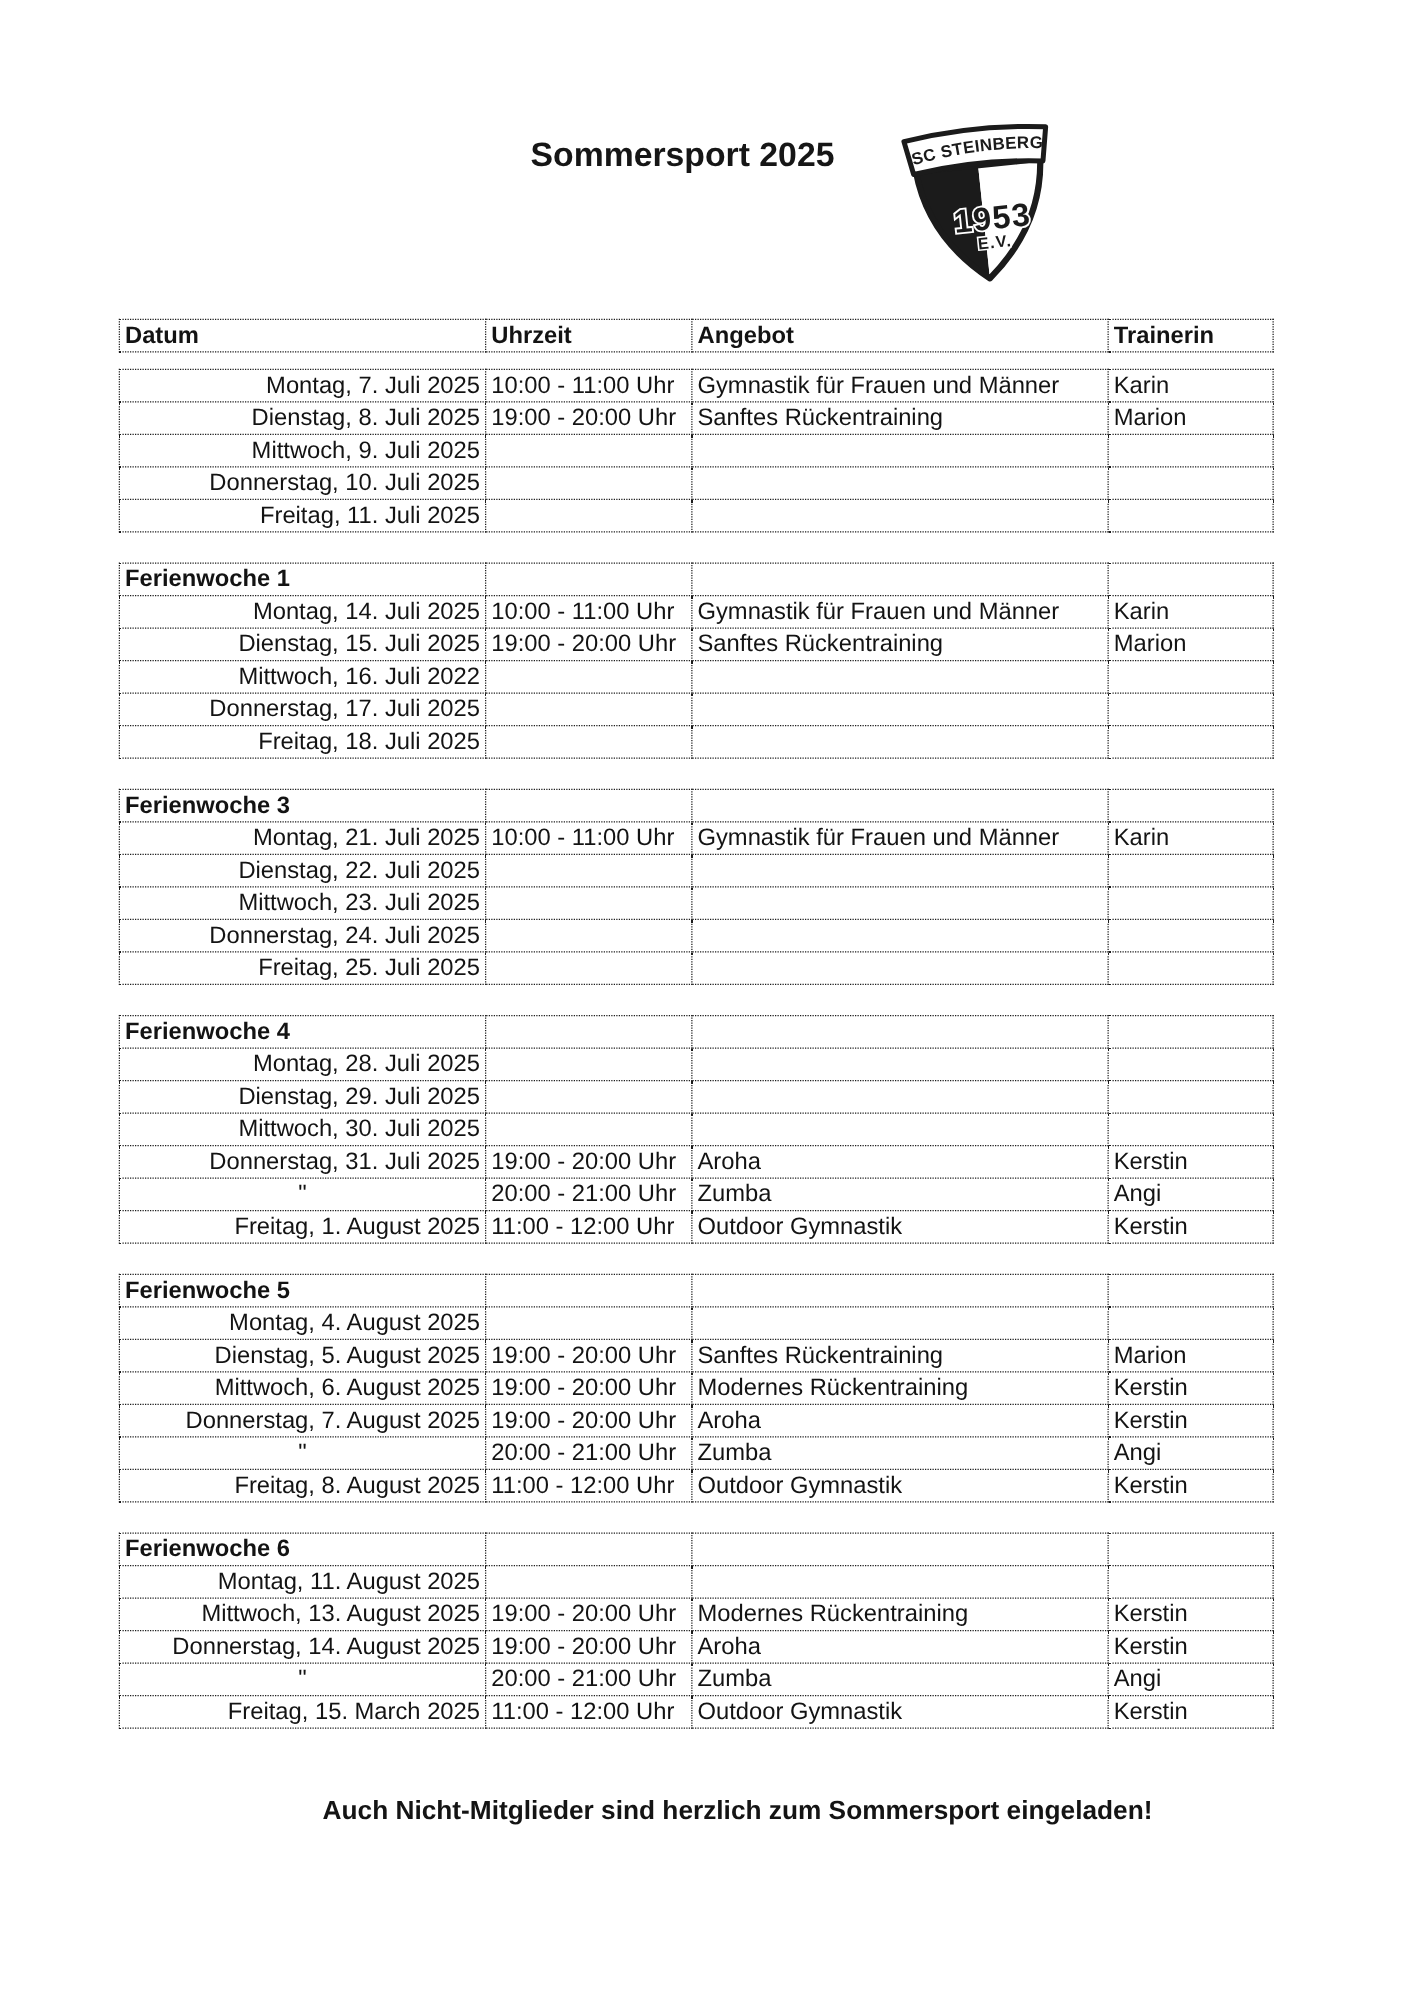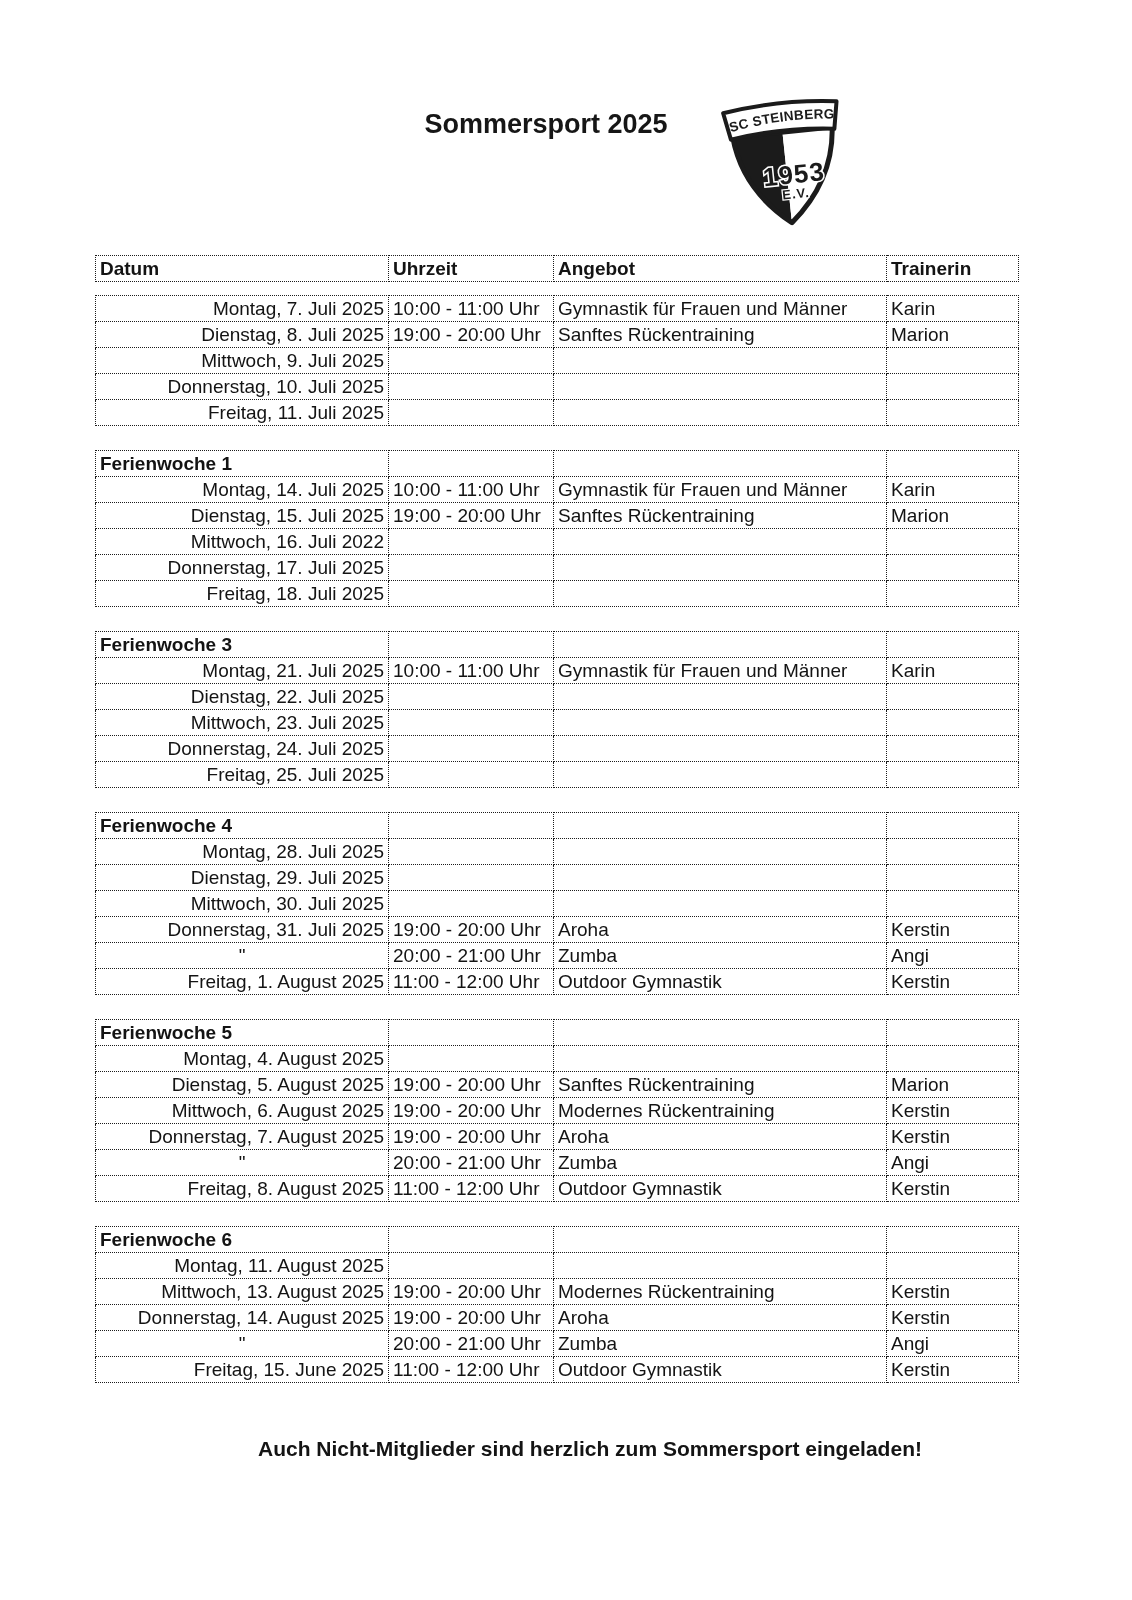--- a/index.html
+++ b/index.html
@@ -362,21 +362,21 @@
               <td>Aroha</td>
               <td>Kerstin</td>
             </tr>
             <tr>
               <td class="datum ditto">"</td>
               <td>20:00 - 21:00 Uhr</td>
               <td>Zumba</td>
               <td>Angi</td>
             </tr>
             <tr>
-              <td class="datum">Freitag, 15. June 2025</td>
+              <td class="datum">Freitag, 15. March 2025</td>
               <td>11:00 - 12:00 Uhr</td>
               <td>Outdoor Gymnastik</td>
               <td>Kerstin</td>
             </tr>
           </tbody>
         </table>
       </div>
   </div>
 
   <div class="footer">Auch Nicht-Mitglieder sind herzlich zum Sommersport eingeladen!</div>

